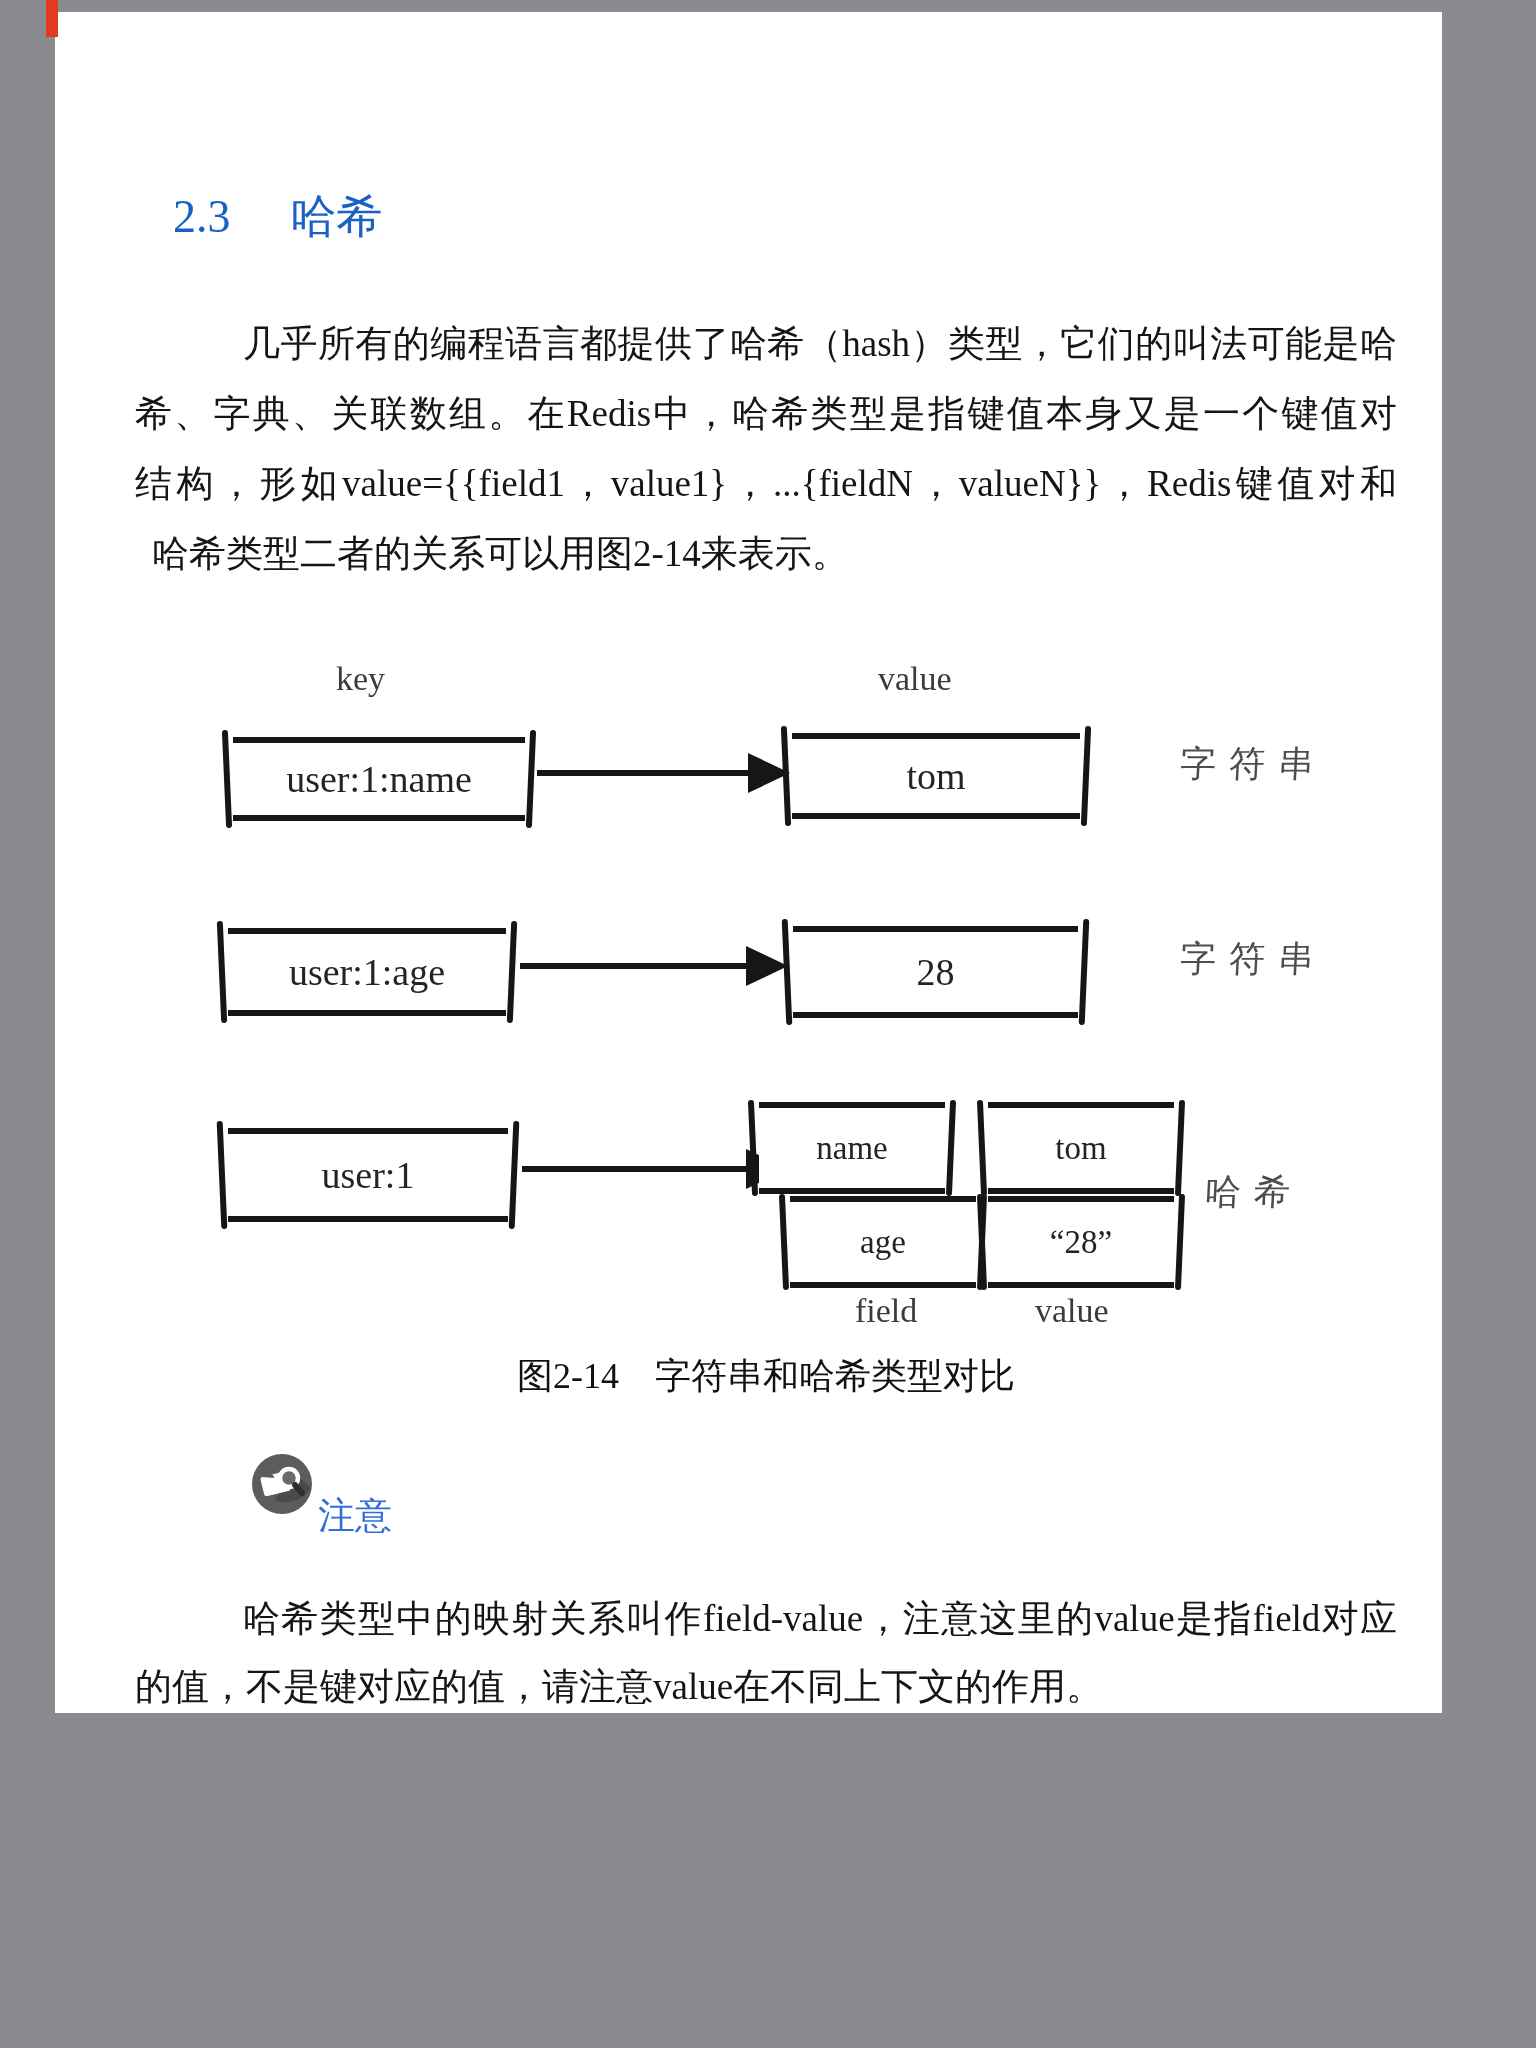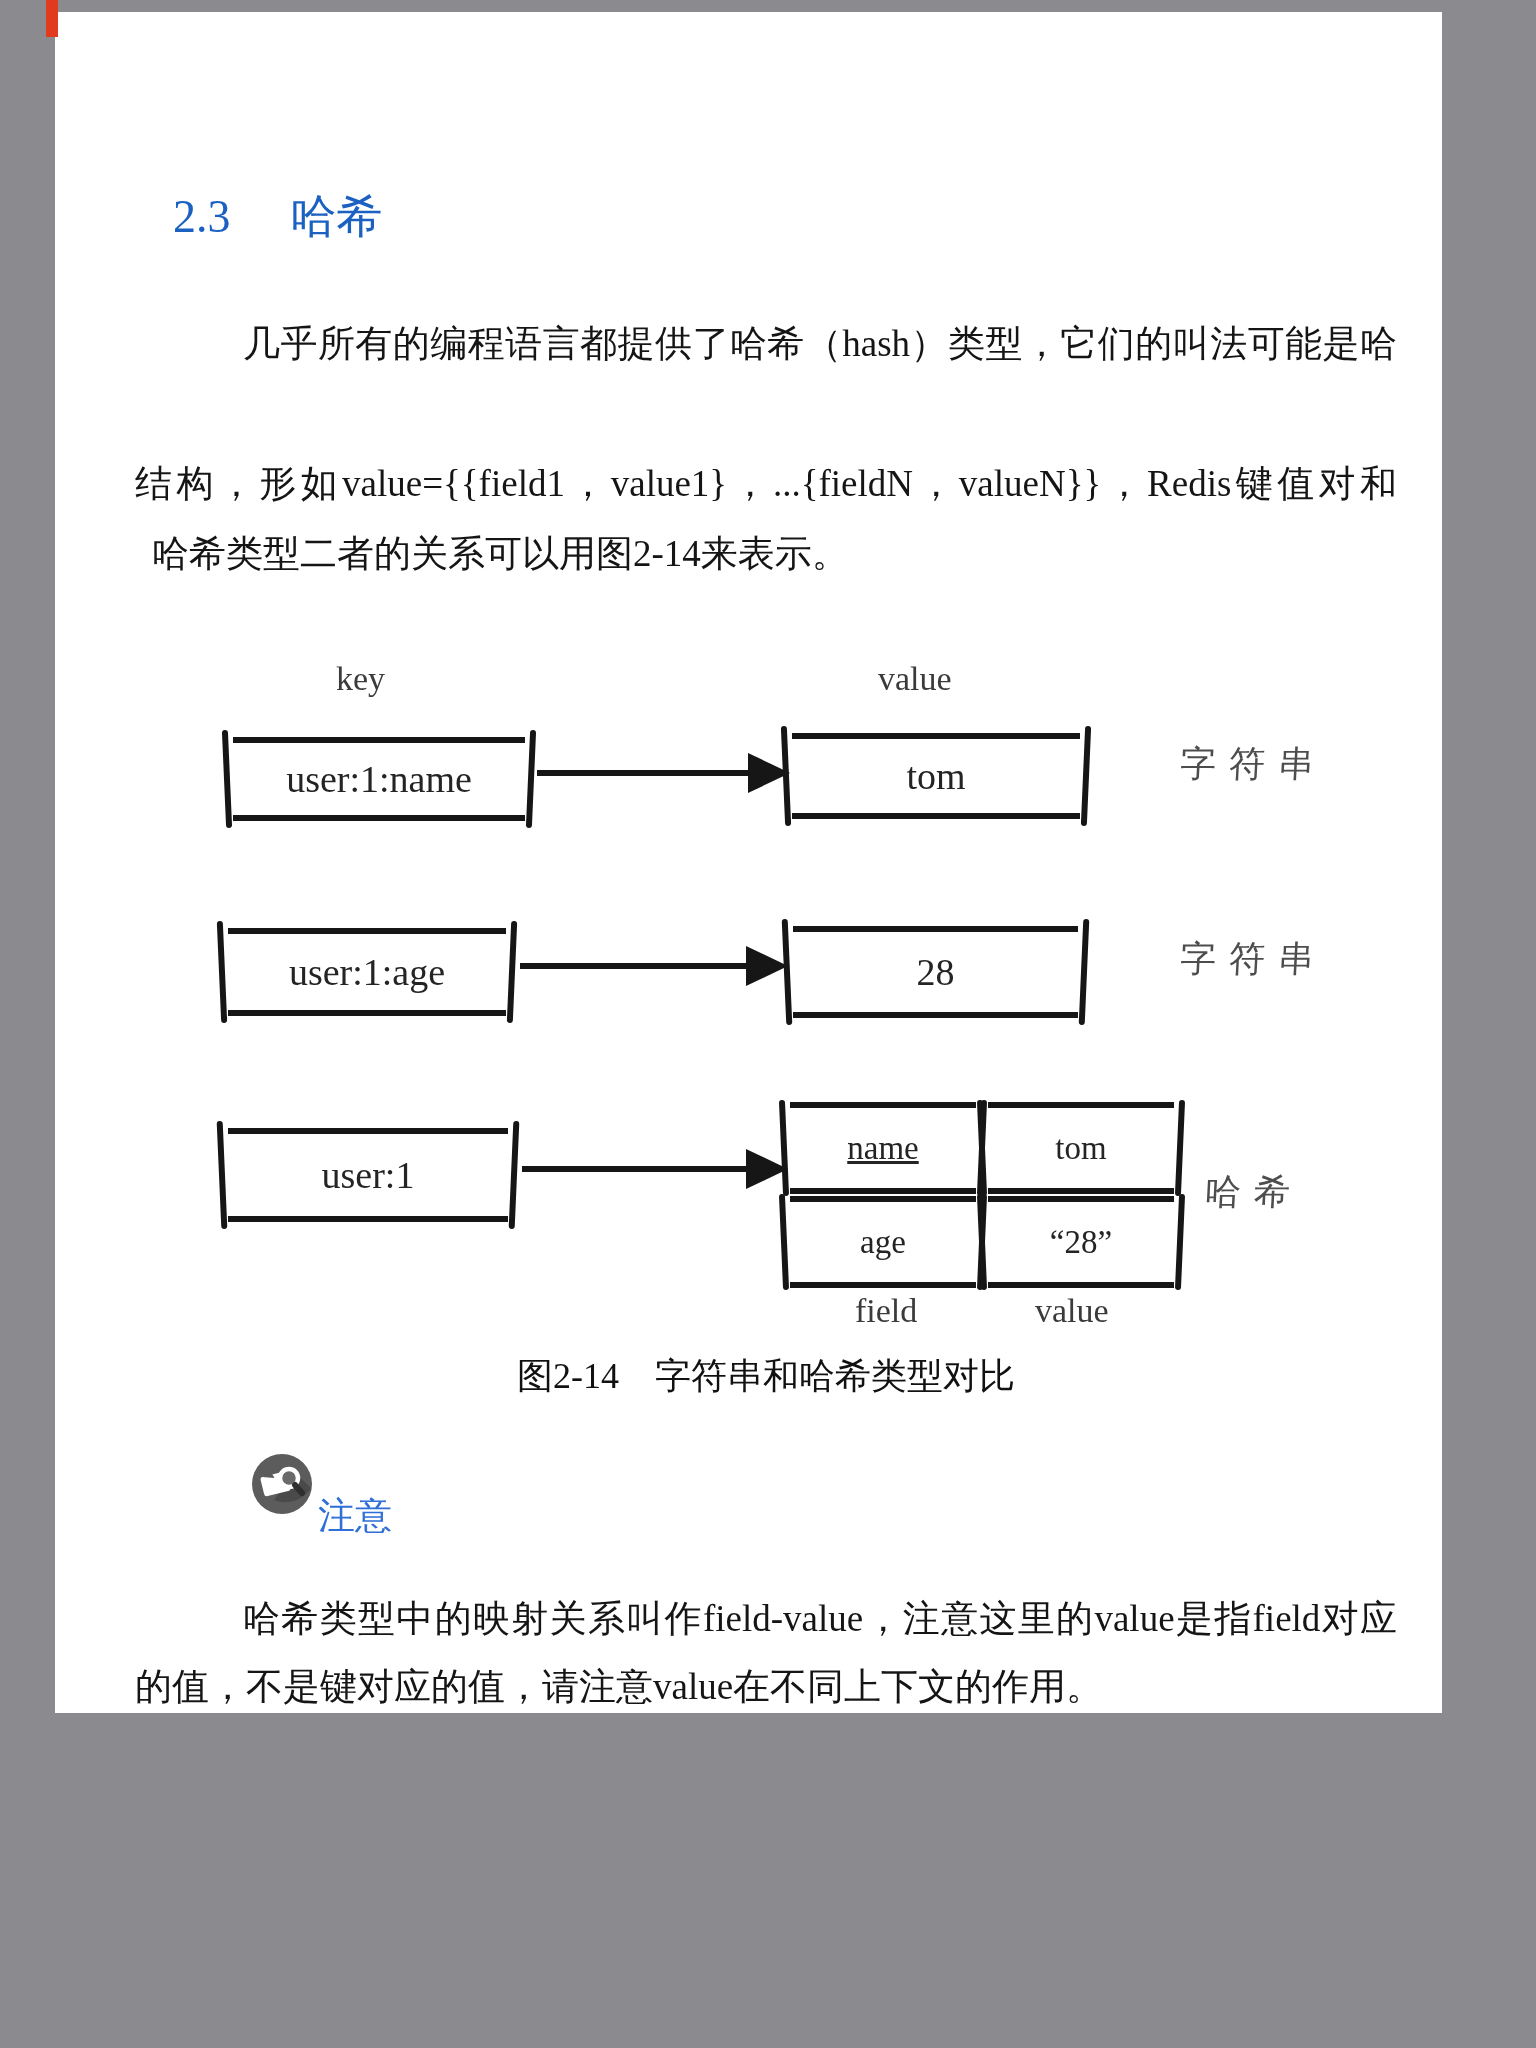--- a/index.html
+++ b/index.html
@@ -68,20 +68,21 @@
 
 <div id="screen">
 
   <div class="page abs"></div>
 
   <div class="abs heading">
     <span>2.3</span><span class="h-title">哈希</span>
   </div>
 
   <div class="abs bodyline just indent" style="top:320px;">几乎所有的编程语言都提供了哈希（hash）类型，它们的叫法可能是哈</div>
+  <div class="abs bodyline just" style="top:390px;">希、字典、关联数组。在Redis中，哈希类型是指键值本身又是一个键值对</div>
   <div class="abs bodyline just" style="top:460px;">结构，形如value={{field1，value1}，...{fieldN，valueN}}，Redis键值对和</div>
   <div class="abs bodyline" style="top:530px;margin-left:17px;">哈希类型二者的关系可以用图2-14来表示。</div>
 
   <div class="abs fig-label" style="left:336px;top:660px;">key</div>
   <div class="abs fig-label" style="left:878px;top:660px;">value</div>
 
   <div class="abs sbox" style="left:233px;top:737px;width:292px;height:72px;">
     <span>user:1:name</span>
   </div>
   <div class="abs arrow" style="left:537px;top:770px;width:213px;"></div>
@@ -97,21 +98,21 @@
   <div class="abs sbox" style="left:793px;top:926px;width:285px;height:80px;">
     <span>28</span>
   </div>
   <div class="abs hand" style="left:1180px;top:935px;">字符串</div>
 
   <div class="abs sbox" style="left:228px;top:1128px;width:280px;height:82px;">
     <span>user:1</span>
   </div>
   <div class="abs arrow" style="left:522px;top:1166px;width:226px;"></div>
 
-  <div class="abs sbox cell" style="left:790px;top:1102px;width:186px;height:80px;text-decoration:underline;">
+  <div class="abs sbox cell" style="left:759px;top:1102px;width:186px;height:80px;">
     <span>name</span>
   </div>
   <div class="abs sbox cell" style="left:988px;top:1102px;width:186px;height:80px;">
     <span>tom</span>
   </div>
   <div class="abs sbox cell" style="left:790px;top:1196px;width:186px;height:80px;">
     <span>age</span>
   </div>
   <div class="abs sbox cell" style="left:988px;top:1196px;width:186px;height:80px;">
     <span>“28”</span>

